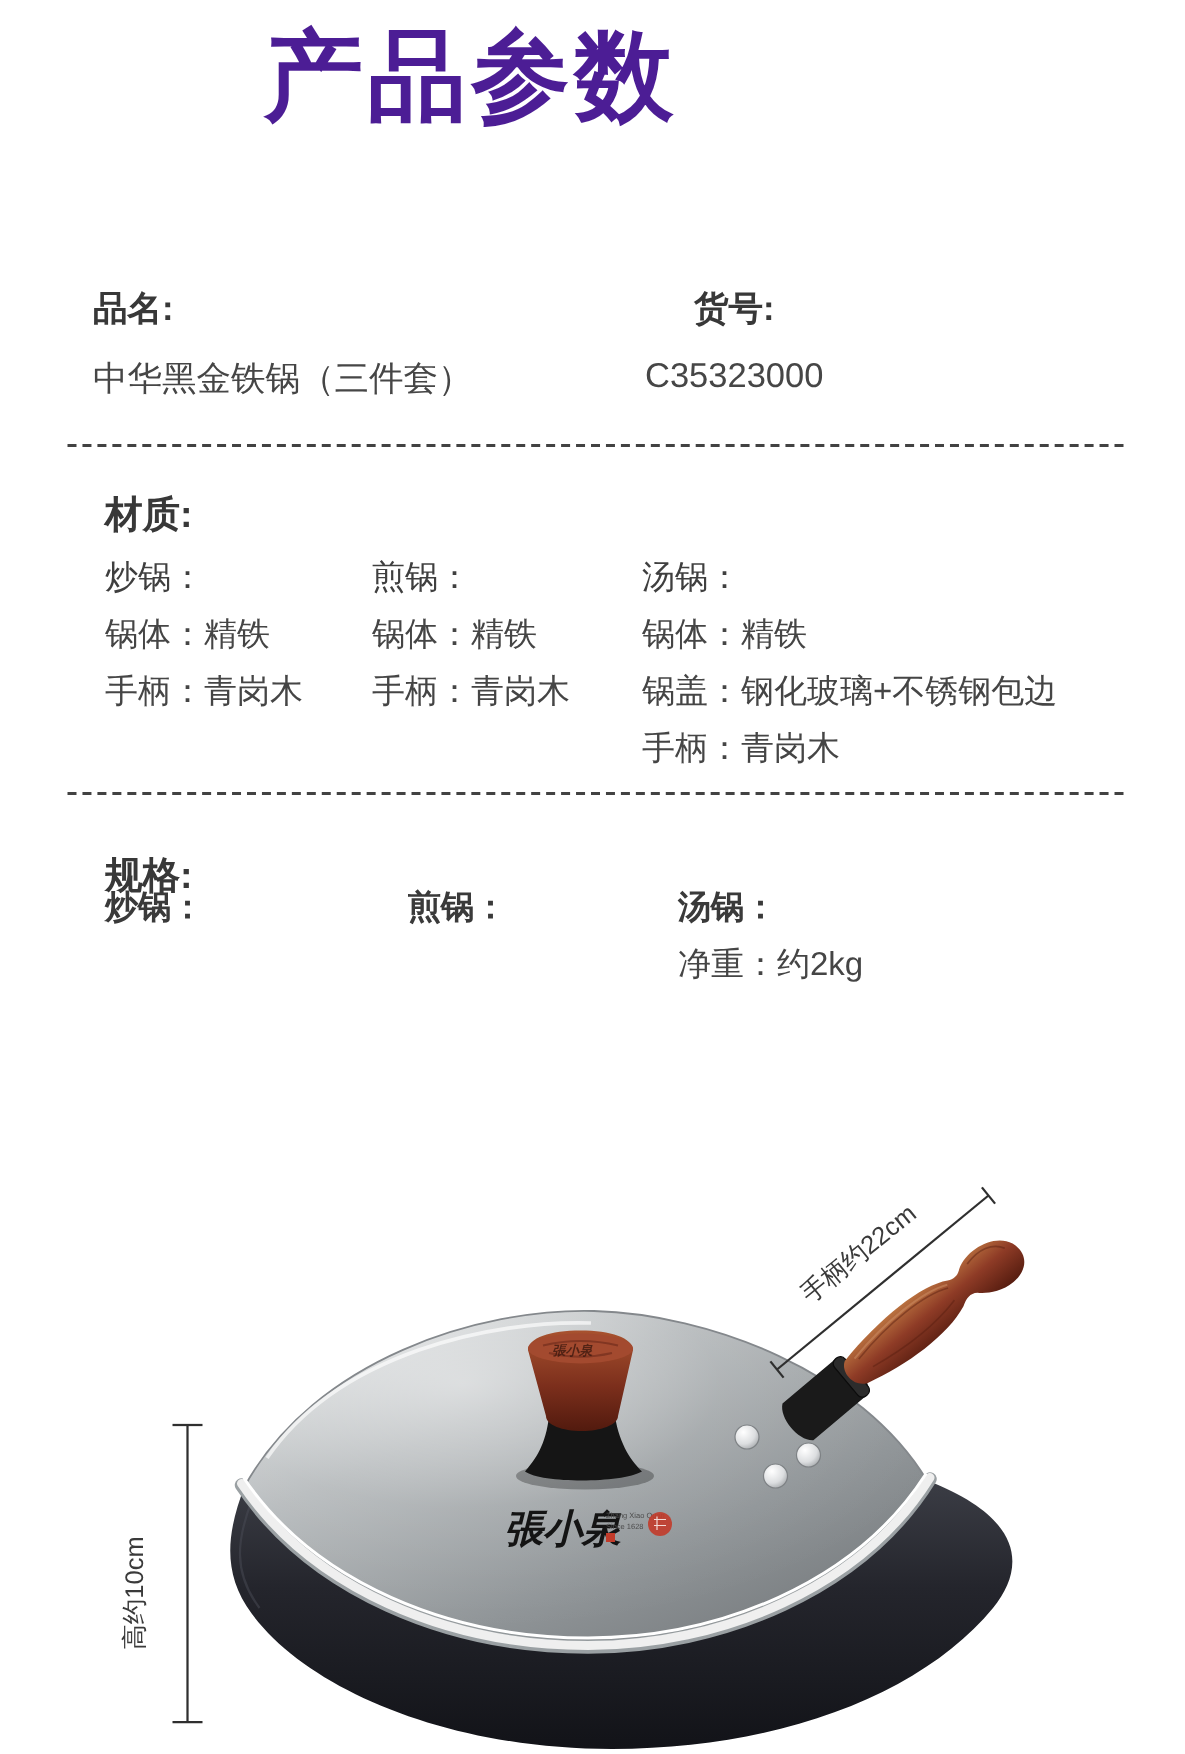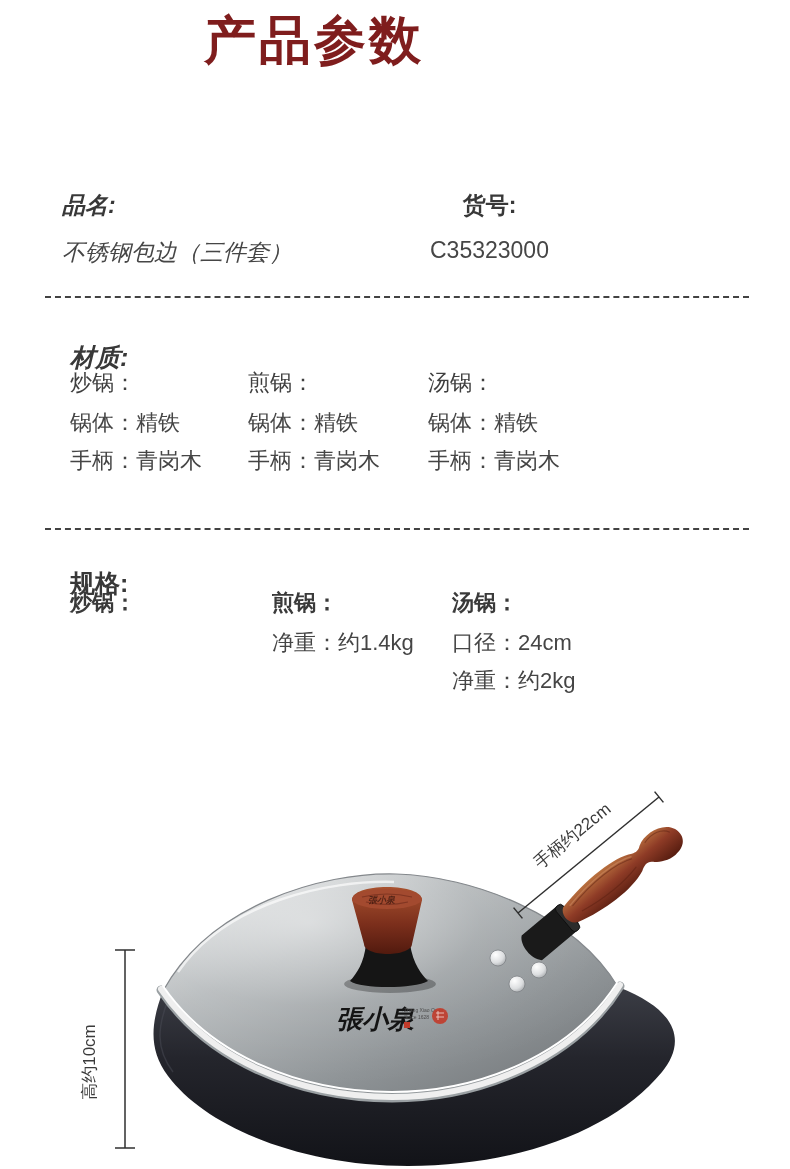--- a/index.html
+++ b/index.html
@@ -4,80 +4,79 @@
 <style>
   html,body{margin:0;padding:0;}
   body{
     width:790px;height:1169px;background:#ffffff;position:relative;overflow:hidden;
     font-family:"Liberation Sans","DejaVu Sans",sans-serif;
     -webkit-font-smoothing:antialiased;
   }
   .abs{position:absolute;}
   .page-title{
     top:6px;left:0;width:628px;text-align:center;
-    font-size:52px;font-weight:700;color:#7f1d1d;letter-spacing:3px;
+    font-size:66px;font-weight:700;color:#4c1d95;letter-spacing:3px;
   }
   .lbl{font-size:23px;font-weight:700;color:#383838;}
   .val{font-size:23px;color:#464646;margin-top:16px;white-space:nowrap;}
   .divider{left:45px;width:704px;border-top:2px dashed #424242;height:0;}
   .sec-heading{font-size:25px;font-weight:700;color:#383838;}
   .col{line-height:38px;font-size:22px;color:#454545;white-space:nowrap;}
-  .col .sub{color:#3f3f3f;font-family:Liberation Mono, monospace;}
+  .col .sub{color:#3f3f3f;}
   .spec .sub{font-weight:700;color:#3a3a3a;}
   svg text{font-family:"Liberation Sans","DejaVu Sans",sans-serif;}
   .brandfont{font-family:"DejaVu Serif","Liberation Serif",serif;font-style:italic;font-weight:700;}
 </style>
 </head>
 <body>
 
 <div class="abs page-title">产品参数</div>
 
-<div class="abs" style="top:190px;left:62px;font-style:italic;">
+<div class="abs" style="top:190px;left:62px;">
   <div class="lbl">品名:</div>
-  <div class="val">不锈钢包边（三件套）</div>
+  <div class="val">中华黑金铁锅（三件套）</div>
 </div>
 <div class="abs" style="top:190px;left:430px;text-align:center;">
   <div class="lbl">货号:</div>
   <div class="val">C35323000</div>
 </div>
 
 <div class="abs divider" style="top:296px;"></div>
 
-<div class="abs sec-heading" style="top:341px;left:70px;font-style:italic;">材质:</div>
+<div class="abs sec-heading" style="top:326px;left:70px;">材质:</div>
 
 <div class="abs col" style="top:366px;left:70px;">
   <div class="sub">炒锅：</div>
   <div>锅体：精铁</div>
   <div>手柄：青岗木</div>
 </div>
 <div class="abs col" style="top:366px;left:248px;">
   <div class="sub">煎锅：</div>
   <div>锅体：精铁</div>
   <div>手柄：青岗木</div>
 </div>
 <div class="abs col" style="top:366px;left:428px;">
   <div class="sub">汤锅：</div>
   <div>锅体：精铁</div>
+  <div>锅盖：钢化玻璃+不锈钢包边</div>
   <div>手柄：青岗木</div>
 </div>
 
 <div class="abs divider" style="top:528px;"></div>
 
 <div class="abs sec-heading" style="top:548px;left:70px;margin-top:19px;">规格:</div>
 
 <div class="abs col spec" style="top:586px;left:70px;">
   <div class="sub">炒锅：</div>
 </div>
 <div class="abs col spec" style="top:586px;left:272px;">
   <div class="sub">煎锅：</div>
-  <div>净重：约1.4kg</div>
 </div>
 <div class="abs col spec" style="top:586px;left:452px;">
   <div class="sub">汤锅：</div>
-  <div>口径：24cm</div>
   <div>净重：约2kg</div>
 </div>
 
 <svg class="abs" style="top:750px;left:0;" width="790" height="419" viewBox="0 750 790 419">
   <defs>
     <linearGradient id="glassGrad" x1="0" y1="0" x2="0.9" y2="1">
       <stop offset="0" stop-color="#e9ebec"></stop>
       <stop offset="0.35" stop-color="#b6babc"></stop>
       <stop offset="0.7" stop-color="#8f9497"></stop>
       <stop offset="1" stop-color="#73777a"></stop>

